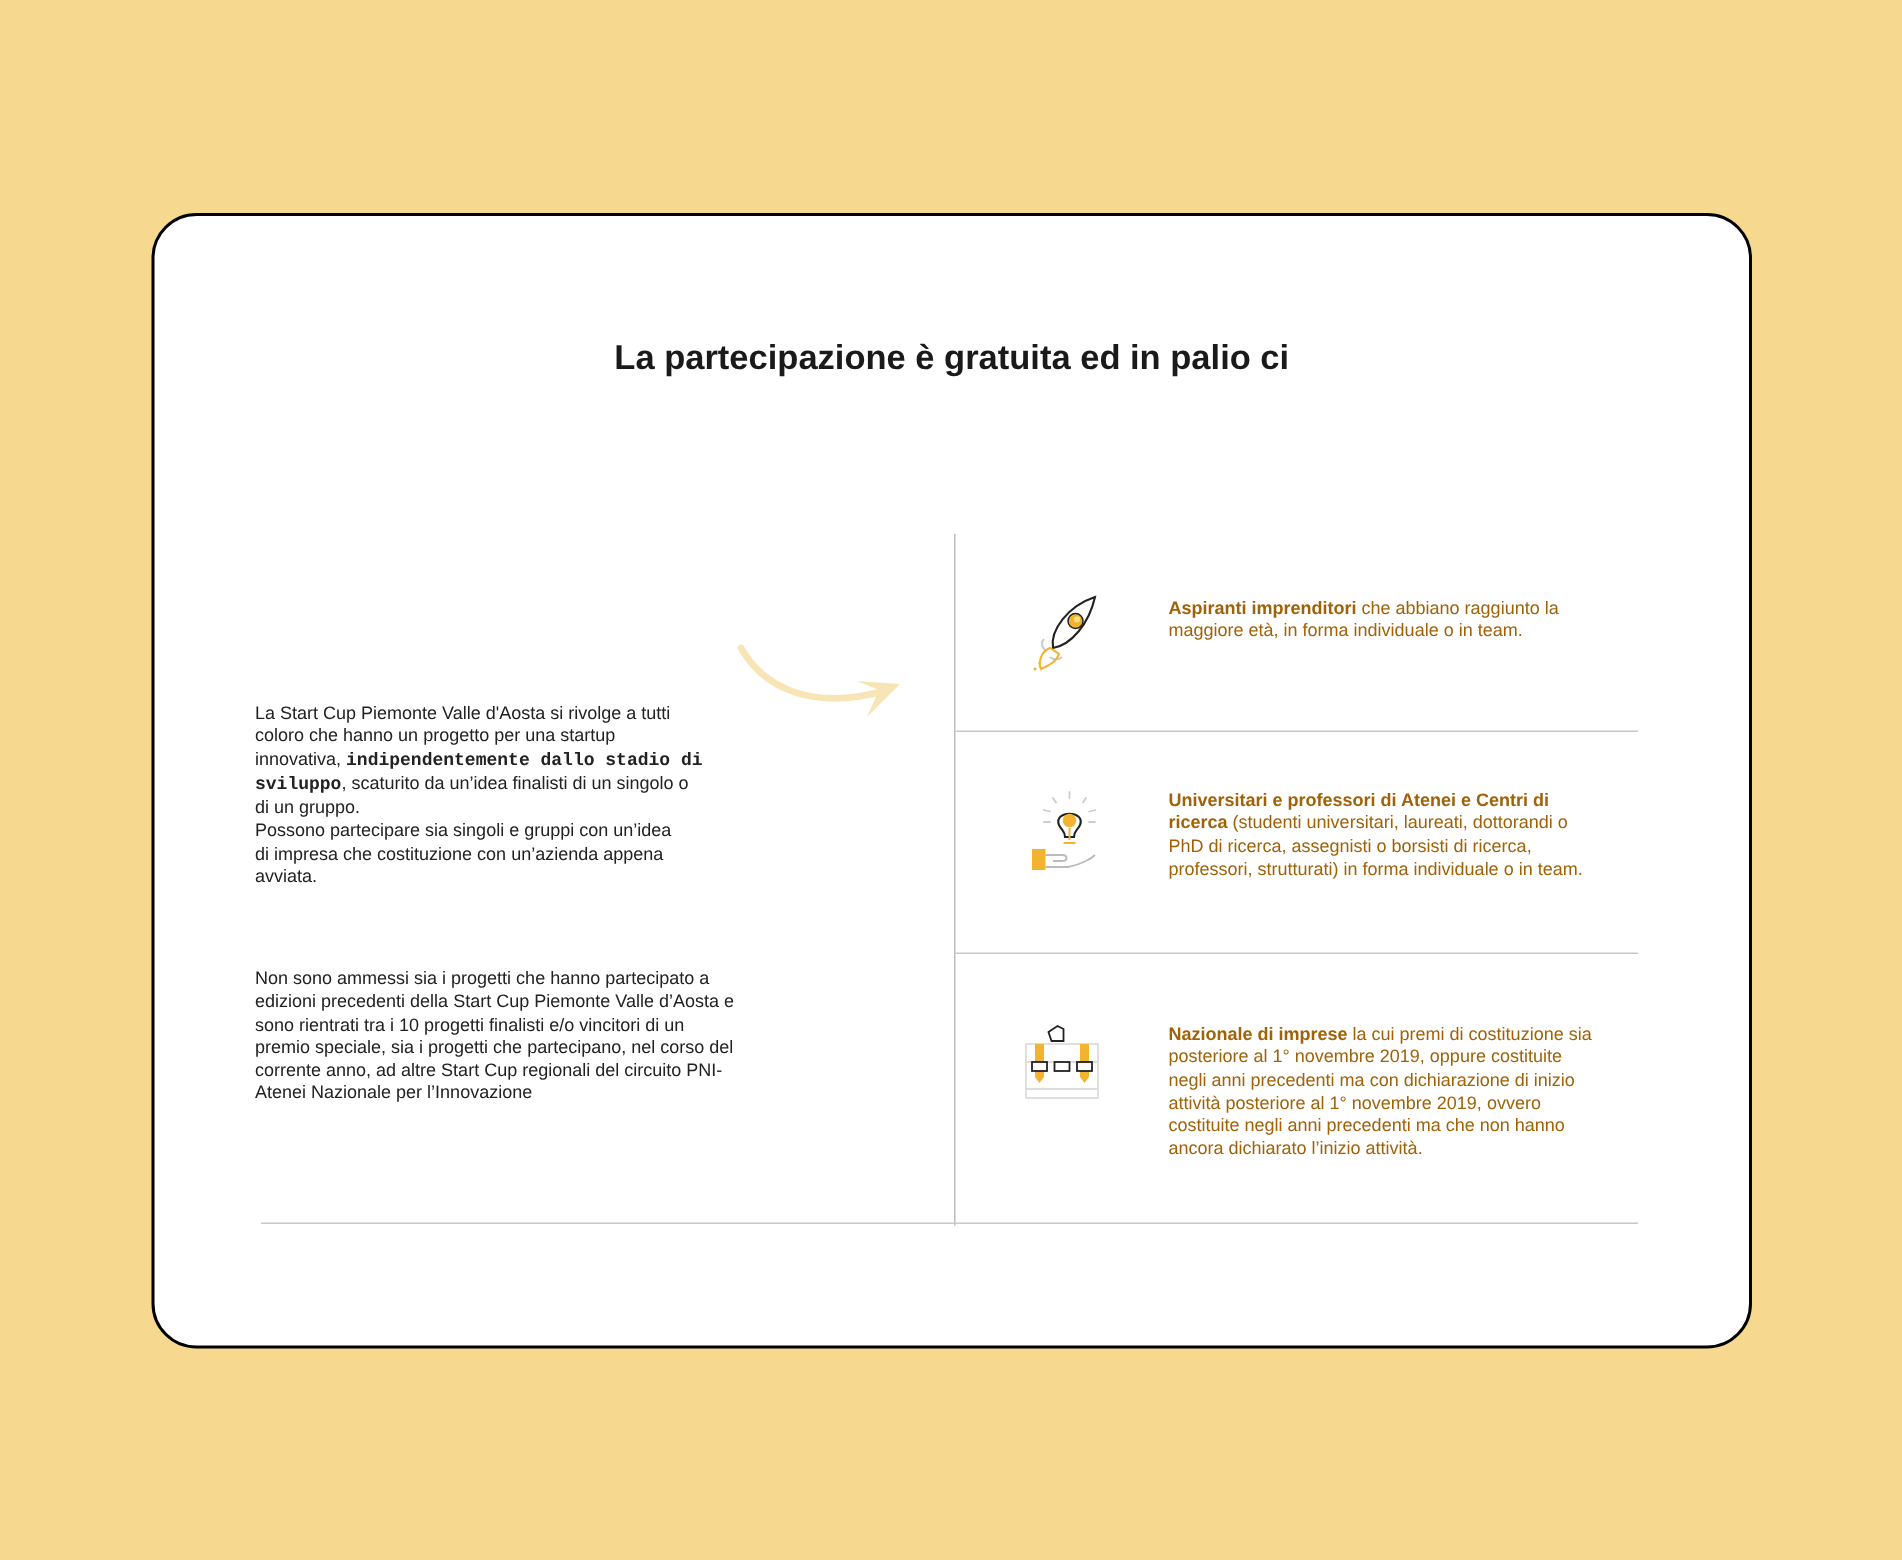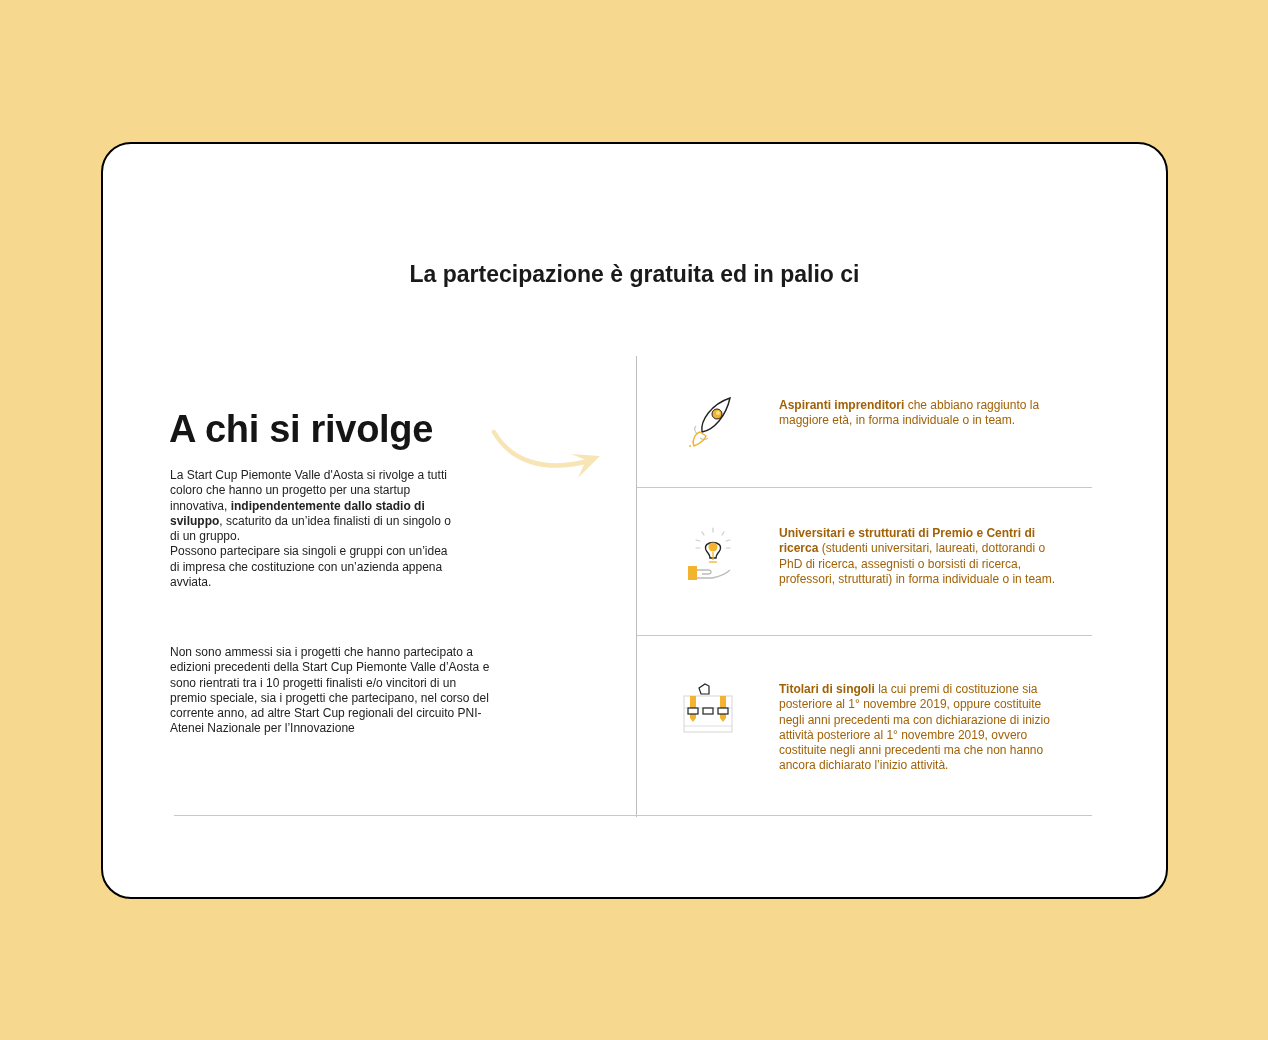--- a/index.html
+++ b/index.html
@@ -21,21 +21,21 @@
   }
   .headline {
     position: absolute;
     left: 0; right: 0; top: 79px;
     text-align: center;
     font-weight: bold;
     font-size: 23px;
     line-height: 31px;
     color: #1a1a1a;
   }
-  .headline span { display: block; margin-top: 36px; }
+  .headline span { display: block; }
 
   .vdivider {
     position: absolute;
     left: 533px; top: 212px;
     width: 1px; height: 461px;
     background: #bdbdbd;
   }
   .hline {
     position: absolute;
     height: 1px;
@@ -50,21 +50,21 @@
     color: #151515;
     letter-spacing: -0.3px;
   }
   .para {
     position: absolute;
     left: 67px;
     font-size: 12px;
     line-height: 15.3px;
     color: #222;
   }
-  .para b { font-weight: bold; }
+  .para b { font-weight: bold; font-family: Liberation Mono, monospace; }
   .para .line { display: block; white-space: nowrap; }
 
   .arrow {
     position: absolute;
     left: 385px; top: 278px;
     width: 115px; height: 60px;
   }
 
   .item {
     position: absolute;
@@ -88,21 +88,20 @@
 </style>
 </head>
 <body>
 
 <div class="card">
 
   <h2 class="headline">
     <span>La partecipazione è gratuita ed in palio ci</span>
   </h2>
 
-  <h1 class="section-title">A chi si rivolge</h1>
 
   <svg class="arrow" viewBox="0 0 115 60">
     <path d="M6 10 C 22 38, 55 52, 104 38" fill="none" stroke="#F8E5B5" stroke-width="4.5" stroke-linecap="round"></path>
     <path d="M83 32 L 112 34 L 90 56 L 98 38 Z" fill="#F8E5B5"></path>
   </svg>
 
   <div class="para" style="top:324px;">
     <span class="line">La Start Cup Piemonte Valle d'Aosta si rivolge a tutti</span>
     <span class="line">coloro che hanno un progetto per una startup</span>
     <span class="line"><span>innovativa, </span><b>indipendentemente dallo stadio di</b></span>
@@ -156,41 +155,41 @@
         <line x1="48" y1="22" x2="44" y2="22"></line>
       </g>
       <path d="M24 24 C 20 14, 42 14, 38 24 C 36 28, 34 28, 34 32 L 28 32 C 28 28, 26 28, 24 24 Z" fill="none" stroke="#222" stroke-width="1.4"></path>
       <circle cx="31" cy="21" r="4.5" fill="#F2B430"></circle>
       <line x1="31" y1="26" x2="31" y2="34" stroke="#F2B430" stroke-width="1.3"></line>
       <line x1="27" y1="36" x2="35" y2="36" stroke="#F2B430" stroke-width="1.3"></line>
       <rect x="6" y="40" width="9" height="14" fill="#F2B430"></rect>
       <path d="M15 44 L 26 44 C 30 44, 30 48, 26 48 L 20 48 M 15 52 L 30 52 C 40 50, 46 46, 48 44" fill="none" stroke="#bbb" stroke-width="1.3"></path>
     </svg>
     <div class="text" style="top:12px;">
-      <span class="line"><b>Universitari e strutturati di Premio e Centri di</b></span>
+      <span class="line"><b>Universitari e professori di Atenei e Centri di</b></span>
       <span class="line"><b>ricerca</b><span> (studenti universitari, laureati, dottorandi o</span></span>
       <span class="line">PhD di ricerca, assegnisti o borsisti di ricerca,</span>
       <span class="line">professori, strutturati) in forma individuale o in team.</span>
     </div>
   </div>
 
   <div class="item" style="top:528px;">
     <svg class="icon" style="top:8px; left:42px;" viewBox="0 0 58 58">
       <path d="M19 8 L 25 4 L 29 6 L 29 14 L 21 14 Z" fill="#fff" stroke="#222" stroke-width="1.2"></path>
       <rect x="4" y="16" width="48" height="36" fill="#fff" stroke="#ddd" stroke-width="1.2"></rect>
       <line x1="4" y1="28" x2="52" y2="28" stroke="#ddd" stroke-width="1.2"></line>
       <line x1="4" y1="46" x2="52" y2="46" stroke="#ddd" stroke-width="1.2"></line>
       <path d="M10 16 L 16 16 L 16 38 L 13 42 L 10 38 Z" fill="#F2B430"></path>
       <path d="M40 16 L 46 16 L 46 38 L 43 42 L 40 38 Z" fill="#F2B430"></path>
       <rect x="8" y="28" width="10" height="6" fill="#fff" stroke="#222" stroke-width="1.2"></rect>
       <rect x="23" y="28" width="10" height="6" fill="#fff" stroke="#222" stroke-width="1.2"></rect>
       <rect x="38" y="28" width="10" height="6" fill="#fff" stroke="#222" stroke-width="1.2"></rect>
     </svg>
     <div class="text" style="top:10px;">
-      <span class="line"><b>Titolari di singoli</b><span> la cui premi di costituzione sia</span></span>
+      <span class="line"><b>Nazionale di imprese</b><span> la cui premi di costituzione sia</span></span>
       <span class="line">posteriore al 1° novembre 2019, oppure costituite</span>
       <span class="line">negli anni precedenti ma con dichiarazione di inizio</span>
       <span class="line">attività posteriore al 1° novembre 2019, ovvero</span>
       <span class="line">costituite negli anni precedenti ma che non hanno</span>
       <span class="line">ancora dichiarato l’inizio attività.</span>
     </div>
   </div>
 
 </div>
 

